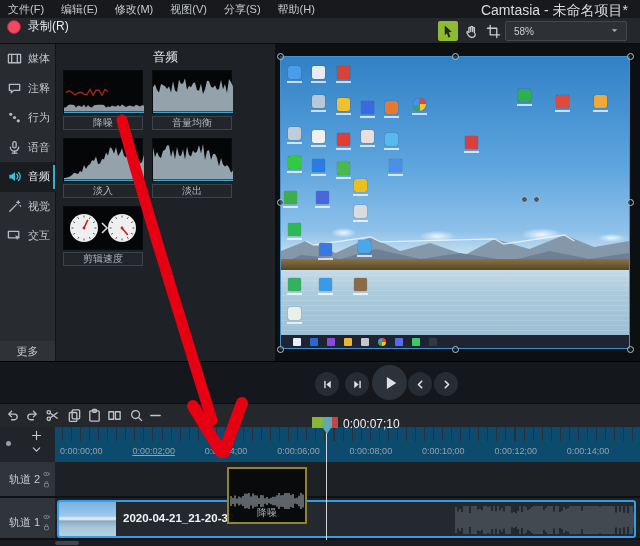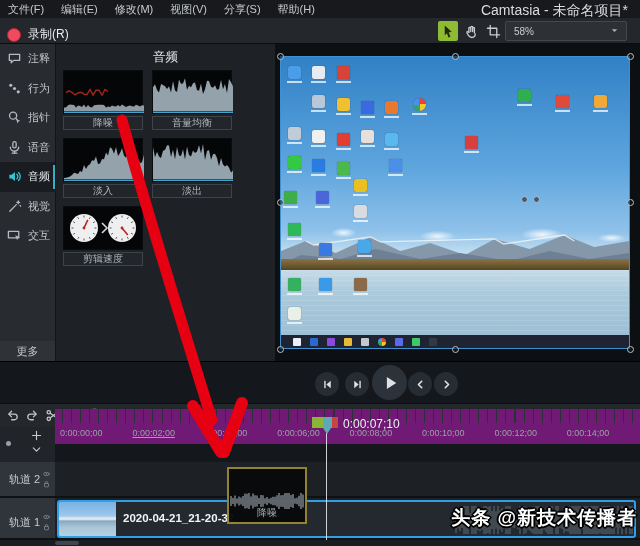--- a/index.html
+++ b/index.html
@@ -11,21 +11,21 @@
   
   .menubar{position:absolute;left:0;top:0;width:640px;height:18px;background:#17191d;
            display:flex;align-items:center;color:#c6c9cc;font-size:11px;}
   #menu-items{display:flex;gap:17px;padding-left:8px;}
   .menu-item{cursor:default;white-space:nowrap;}
   .win-title{position:absolute;right:12px;top:2px;font-size:14px;color:#d9dcdf;}
 
   
   .toolbar2{position:absolute;left:0;top:18px;width:640px;height:26px;background:#24272c;
             border-bottom:1px solid #0b0c0e;}
-  .record{position:absolute;left:7px;top:8px;display:flex;align-items:center;gap:7px;
+  .record{position:absolute;left:7px;top:0;display:flex;align-items:center;gap:7px;
           color:#e9ebed;font-size:12px;cursor:pointer;}
   .rec-dot{width:14px;height:14px;border-radius:50%;background:#f04a5e;border:1px solid #b02538;}
   .ctool{position:absolute;top:3px;width:20px;height:20px;border-radius:2px;display:flex;
          align-items:center;justify-content:center;color:#c9cdd1;cursor:pointer;}
   .ctool.sel{background:#8fba33;color:#1d2a07;}
   .zoom-dd{position:absolute;left:505px;top:3px;width:122px;height:20px;background:#2d3136;
            border:1px solid #43484e;border-radius:2px;color:#c9cdd1;font-size:10px;
            display:flex;align-items:center;padding:0 6px 0 8px;cursor:pointer;}
   .zoom-dd .caret{margin-left:auto;color:#aab0b5;}
 
@@ -85,21 +85,21 @@
 
   
   .tl-toolbar{position:absolute;left:0;top:403px;width:640px;height:24px;background:#24272c;
               border-top:1px solid #0b0c0e;}
   .tlt{position:absolute;top:4px;width:16px;height:16px;color:#c0c5ca;cursor:pointer;display:flex;}
 
   
   .ruler-left{position:absolute;left:0;top:427px;width:55px;height:35px;background:#212428;}
   .rl-dot{position:absolute;left:6px;top:14px;width:5px;height:5px;border-radius:50%;background:#9aa0a6;}
   .rl-ic{position:absolute;left:30px;width:13px;height:13px;color:#c6cacd;display:flex;cursor:pointer;}
-  .ruler{position:absolute;left:55px;top:409px;width:585px;height:35px;background:#701a75;cursor:pointer;}
+  .ruler{position:absolute;left:55px;top:427px;width:585px;height:35px;background:#0c4a6e;cursor:pointer;}
   .ruler .ticks{position:absolute;left:7px;top:0;width:100%;height:14px;
         background:repeating-linear-gradient(90deg,#2b3036 0 1px,transparent 1px 9.05px);}
   .rlabel{position:absolute;top:19px;font-size:9px;color:#9ba1a7;white-space:nowrap;}
 
   
   .tracks{position:absolute;left:0;top:462px;width:640px;height:78px;background:#17191d;}
   .thead{position:absolute;left:0;width:55px;background:#30353b;color:#c6cacd;font-size:11px;}
   .thead .tname{position:absolute;left:9px;top:50%;transform:translateY(-50%);}
   .thead .ticol{position:absolute;right:3px;top:50%;transform:translateY(-50%);display:flex;
                 flex-direction:column;gap:1px;color:#858b91;}
@@ -187,44 +187,44 @@
       <span class="caret"><svg viewBox="0 0 16 16" width="11" height="11" fill="none" stroke="currentColor" stroke-width="1.4" stroke-linecap="round" stroke-linejoin="round">
             <path d="M4,6 L8,10 L12,6 Z" fill="currentColor" stroke="none"></path>
           </svg></span>
     </div>
   </div>
 
   <div class="sidebar" id="sidebar">
       <div class="side-item">
         <span class="ic">
           <svg viewBox="0 0 16 16" width="15" height="15" fill="none" stroke="currentColor" stroke-width="1.4" stroke-linecap="round" stroke-linejoin="round">
+            <rect x="1.5" y="3.5" width="13" height="9"></rect>
+            <line x1="5" y1="3.5" x2="5" y2="12.5"></line>
+            <line x1="11" y1="3.5" x2="11" y2="12.5"></line>
+          </svg>
+        </span>
+        <span>媒体</span>
+      </div>
+      <div class="side-item">
+        <span class="ic">
+          <svg viewBox="0 0 16 16" width="15" height="15" fill="none" stroke="currentColor" stroke-width="1.4" stroke-linecap="round" stroke-linejoin="round">
             <path d="M2.5,3.5 h11 v6.5 h-6.5 l-2.5,2.5 v-2.5 h-2 z"></path>
           </svg>
         </span>
         <span>注释</span>
       </div>
       <div class="side-item">
         <span class="ic">
           <svg viewBox="0 0 16 16" width="15" height="15" fill="none" stroke="currentColor" stroke-width="1.4" stroke-linecap="round" stroke-linejoin="round">
             <circle cx="4" cy="4.5" r="1.7" fill="currentColor" stroke="none"></circle>
             <circle cx="8" cy="8" r="1.7" fill="currentColor" stroke="none"></circle>
             <circle cx="12" cy="11.5" r="1.7" fill="currentColor" stroke="none"></circle>
           </svg>
         </span>
         <span>行为</span>
-      </div>
-      <div class="side-item">
-        <span class="ic">
-          <svg viewBox="0 0 16 16" width="15" height="15" fill="none" stroke="currentColor" stroke-width="1.4" stroke-linecap="round" stroke-linejoin="round">
-            <circle cx="6.5" cy="6" r="3.8"></circle>
-            <line x1="9.2" y1="8.7" x2="11" y2="10.5"></line>
-            <path d="M9.8,9.8 l4.4,1.7 -2,.8 -.8,2 z" fill="currentColor" stroke="none"></path>
-          </svg>
-        </span>
-        <span>指针</span>
       </div>
       <div class="side-item">
         <span class="ic">
           <svg viewBox="0 0 16 16" width="15" height="15" fill="none" stroke="currentColor" stroke-width="1.4" stroke-linecap="round" stroke-linejoin="round">
             <rect x="6.2" y="1.8" width="3.6" height="6.6" rx="1.8"></rect>
             <path d="M3.5,7.5 a4.5,4.5 0 0 0 9,0"></path>
             <line x1="8" y1="12.2" x2="8" y2="14"></line>
             <line x1="5.5" y1="14" x2="10.5" y2="14"></line>
           </svg>
         </span>
@@ -577,20 +577,19 @@
     <span class="ph-g"></span>
     <span class="ph-t"></span>
     <span class="ph-r"></span>
   </div>
   <div class="ph-time">0:00:07;10</div>
 
   <div class="hscroll">
     <div class="hthumb"></div>
   </div>
 
-  <div class="watermark">头条 @新技术传播者</div>
 
   <svg class="arrow-overlay" width="640" height="546" viewBox="0 0 640 546">
     <path d="M122,120 C142,195 172,292 212,420" fill="none" stroke="#e60012" stroke-width="11" stroke-linecap="round"></path>
     <path d="M193,406 L221,452 M242,403 L224,452" fill="none" stroke="#e60012" stroke-width="12" stroke-linecap="round"></path>
   </svg>
 
 </div>
 
 </body></html>

